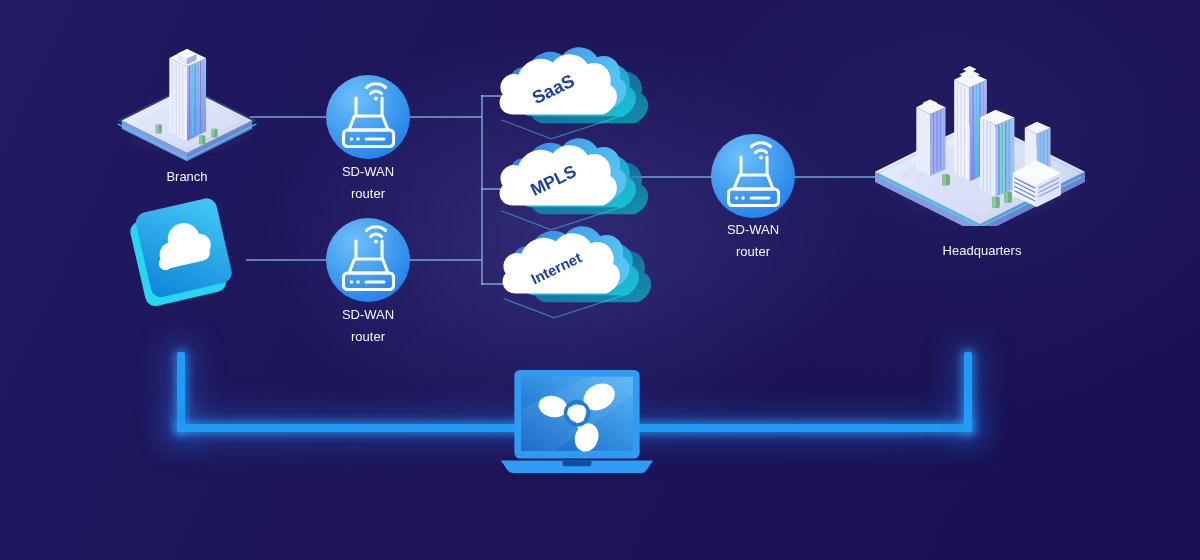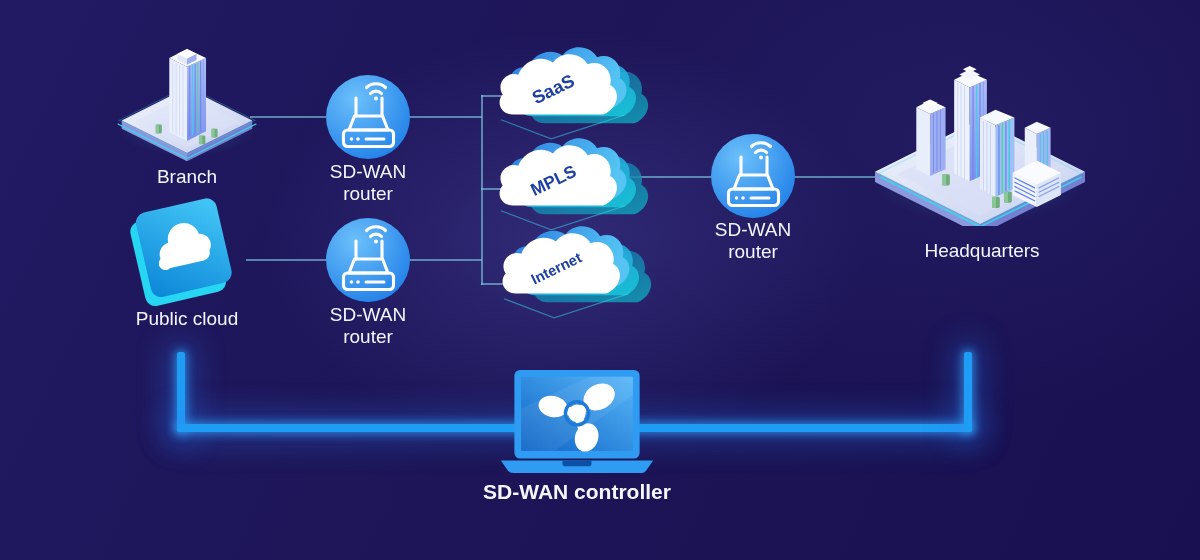--- a/index.html
+++ b/index.html
@@ -4,21 +4,21 @@
 <style>
   html,body{margin:0;padding:0;background:#120c3e;}
   .scene{
     position:relative;width:1200px;height:560px;overflow:hidden;
     font-family:"Liberation Sans", sans-serif;
     background:
       radial-gradient(ellipse 430px 300px at 565px 240px, rgba(95,95,195,.30), rgba(95,95,195,0) 70%),
       radial-gradient(ellipse 520px 380px at 980px 140px, rgba(75,75,170,.16), rgba(75,75,170,0) 72%),
       linear-gradient(115deg,#221a63 0%,#1d1557 45%,#181050 100%);
   }
-  .lbl{position:absolute;color:#f4f6ff;font-size:19px;line-height:22px;text-align:center;z-index:6;}
+  .lbl{position:absolute;color:#f4f6ff;font-size:13px;line-height:22px;text-align:center;z-index:6;}
   .lbl.bold{font-weight:bold;font-size:21px;line-height:25px;}
   .tl{position:absolute;background:rgba(125,198,222,.62);z-index:1;}
   .bus{position:absolute;background:#1f9df4;border-radius:2px;z-index:2;
        box-shadow:0 0 10px 2px rgba(47,151,243,.8), 0 0 30px 11px rgba(40,120,240,.32);}
   .icon{position:absolute;z-index:3;}
   .cloud-svg{position:absolute;z-index:4;}
   .cloud-label{font-family:"Liberation Sans", sans-serif;font-weight:bold;fill:#1c3fa0;}
   .laptop{position:absolute;z-index:5;}
 </style>
 </head>
@@ -129,21 +129,20 @@
       <rect x="15" y="12" width="88" height="92" rx="11" fill="url(#lgPcFace)"></rect>
       <g fill="#ffffff" transform="translate(59,58)">
         <circle cx="-14" cy="4" r="13"></circle>
           <circle cx="2" cy="-9" r="17"></circle>
           <circle cx="17" cy="1" r="12"></circle>
         <rect x="-27" y="1" width="53" height="17" rx="8.5"></rect>
           <circle cx="-23" cy="12" r="7"></circle>
       </g>
     </g>
   </svg>
-  <div class="lbl" style="left:87px;top:308px;width:200px">Public cloud</div>
 
   <svg class="icon" style="left:326px;top:75px" width="84" height="84" viewBox="0 0 84 84">
     <circle cx="42" cy="42" r="42" fill="url(#rgRouter)"></circle>
     <g stroke="#fff" fill="none" stroke-width="3.1" stroke-linecap="round" stroke-linejoin="round">
       <path d="M44.5,18.5 a7.5,7.5 0 0 1 11,0"></path>
       <path d="M40.5,12.5 a14,14 0 0 1 19,0"></path>
       <line x1="30" y1="23" x2="30" y2="41"></line>
         <line x1="56" y1="23" x2="56" y2="41"></line>
       <polygon points="28.5,41 56.5,41 62,55 23,55"></polygon>
       <rect x="17.5" y="55" width="50" height="16.5" rx="4"></rect>
@@ -321,15 +320,14 @@
       </g>
       <ellipse cx="108" cy="30" rx="17" ry="13" transform="rotate(-28 108 30)" fill="#ffffff"></ellipse>
       <ellipse cx="60" cy="40" rx="15" ry="11" transform="rotate(12 60 40)" fill="#ffffff"></ellipse>
       <ellipse cx="95" cy="72" rx="12" ry="15" transform="rotate(18 95 72)" fill="#ffffff"></ellipse>
       <circle cx="85" cy="47" r="12" fill="none" stroke="#1e7ad6" stroke-width="3.5"></circle>
       <circle cx="85" cy="47" r="9" fill="#ffffff"></circle>
     </g>
     <path d="M6,96 H164 L157,106 Q155,109 151,109 H19 Q15,109 13,106 Z" fill="#2f9bf3"></path>
     <path d="M70,96 h30 v3 a3,3 0 0 1 -3,3 h-24 a3,3 0 0 1 -3,-3 z" fill="#0c4fa6"></path>
   </svg>
-  <div class="lbl bold" style="left:427px;top:479px;width:300px">SD-WAN controller</div>
 
 </div>
 
 </body></html>

